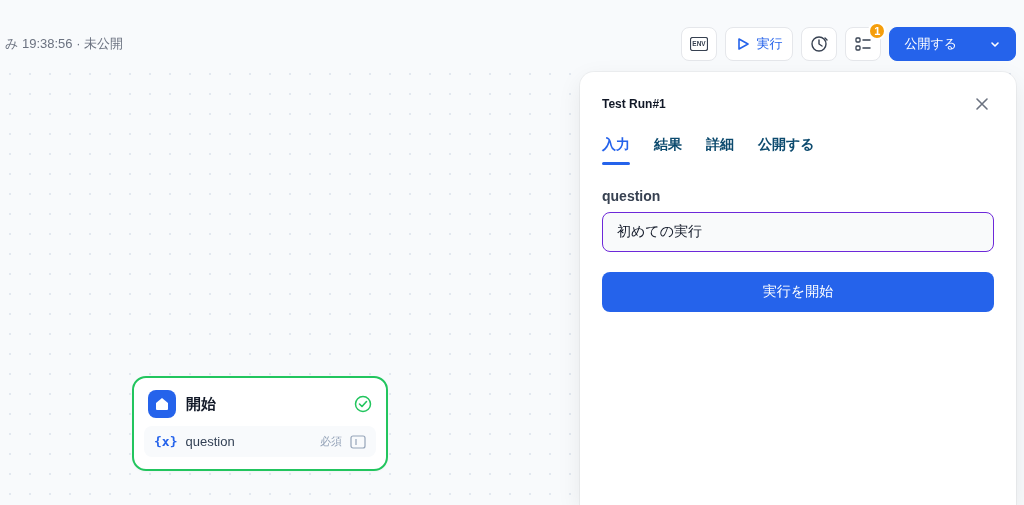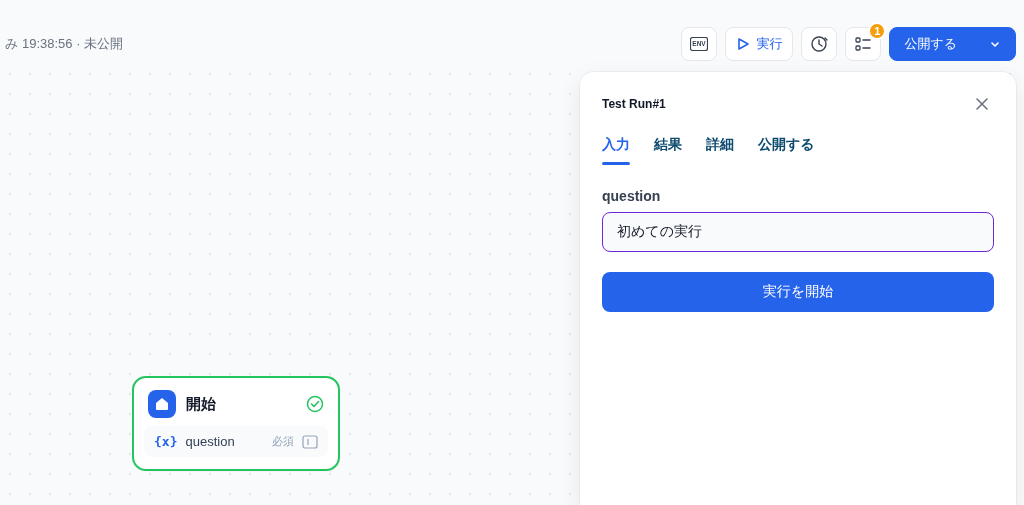--- a/index.html
+++ b/index.html
@@ -81,21 +81,21 @@
     right: 0;
     bottom: 0;
     background-image: radial-gradient(#e2e8f0 1px, transparent 1px);
     background-size: 20px 20px;
     background-position: 0 0;
   }
   .node {
     position: absolute;
     left: 132px;
     top: 312px;
-    width: 208px;
+    width: 256px;
     border: 2px solid #22c55e;
     border-radius: 14px;
     background: #fff;
     box-shadow: 0 1px 2px rgba(0,0,0,0.03);
     overflow: hidden;
   }
   .node-header {
     display: flex;
     align-items: center;
     padding: 12px 14px 8px 14px;

